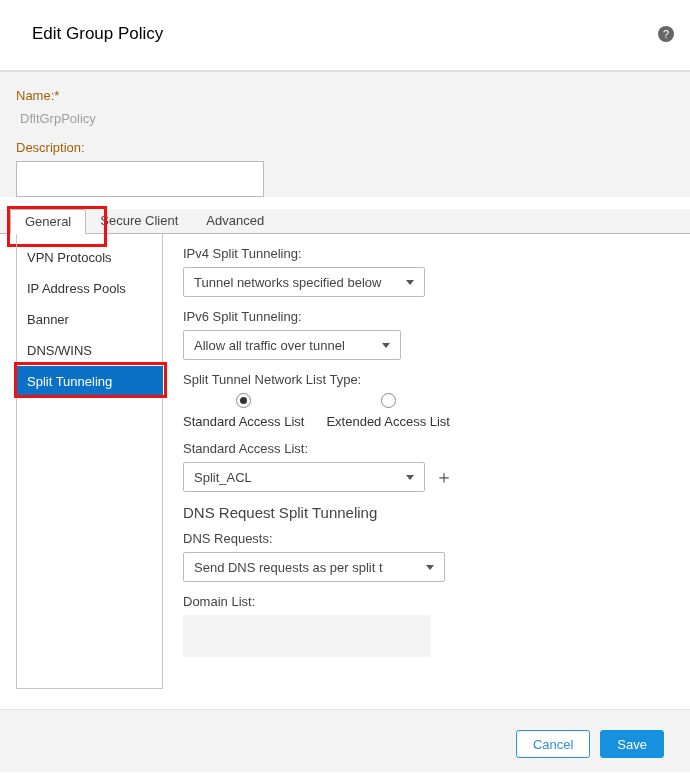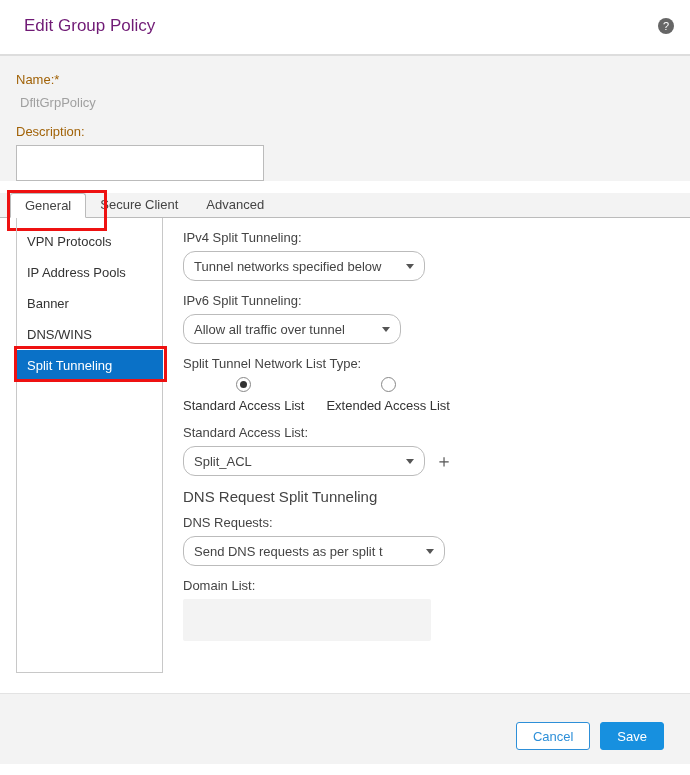--- a/index.html
+++ b/index.html
@@ -14,22 +14,22 @@
   .header {
     display: flex;
     align-items: center;
     justify-content: space-between;
     padding: 8px 16px 10px 16px;
     border-bottom: 2px solid #ddd;
   }
   .header h1 {
     font-size: 17px;
     font-weight: 500;
-    margin: 8px;
-    color: #701a75;
+    margin: 16px;
+    color: #000000;
   }
   .help-icon {
     width: 16px; height: 16px;
     border-radius: 50%;
     background: #666;
     color: #fff;
     font-size: 11px;
     display: flex;
     align-items: center;
     justify-content: center;
@@ -117,21 +117,21 @@
   }
   .field { margin-bottom: 12px; }
   .field > label, .field-label {
     display: block;
     margin-bottom: 6px;
     color: #444;
   }
   .select {
     height: 30px;
     border: 1px solid #bbb;
-    border-radius: 12px;
+    border-radius: 2px;
     background: #fff;
     display: flex;
     align-items: center;
     justify-content: space-between;
     padding: 0 10px;
     width: 222px;
     box-sizing: border-box;
     cursor: pointer;
     color: #444;
   }
@@ -197,21 +197,20 @@
     gap: 10px;
     margin-top: 20px;
   }
   .btn {
     height: 28px;
     padding: 0 16px;
     border-radius: 3px;
     font: inherit;
     cursor: pointer;
     box-sizing: border-box;
-    margin-top: 8px;
   }
   .btn-cancel {
     background: #fff;
     border: 1px solid #2d8fd8;
     color: #2d8fd8;
   }
   .btn-save {
     background: #1790df;
     border: 1px solid #1790df;
     color: #fff;

